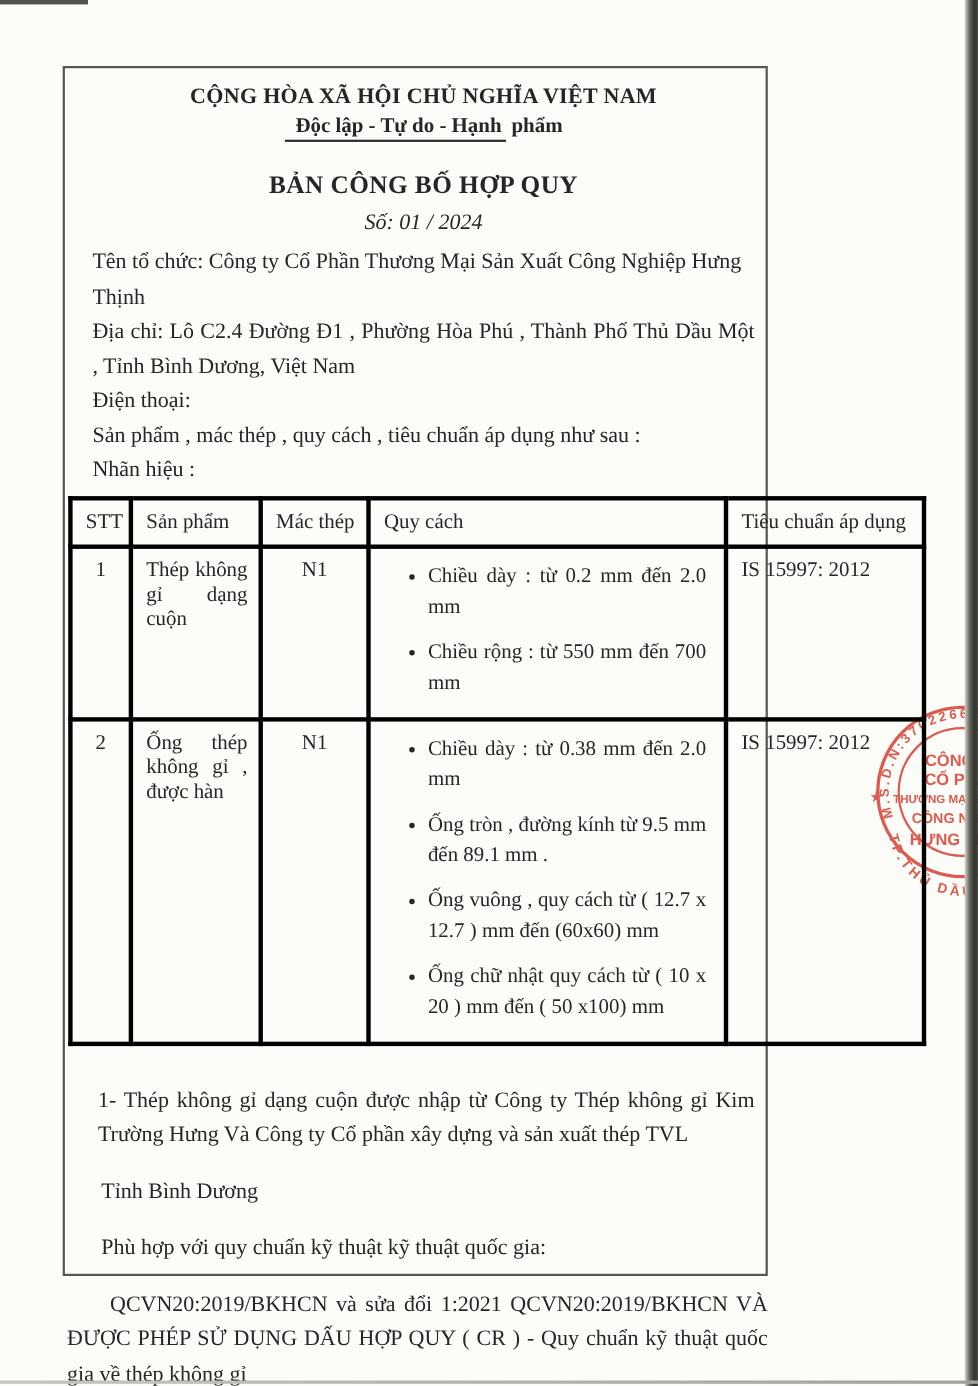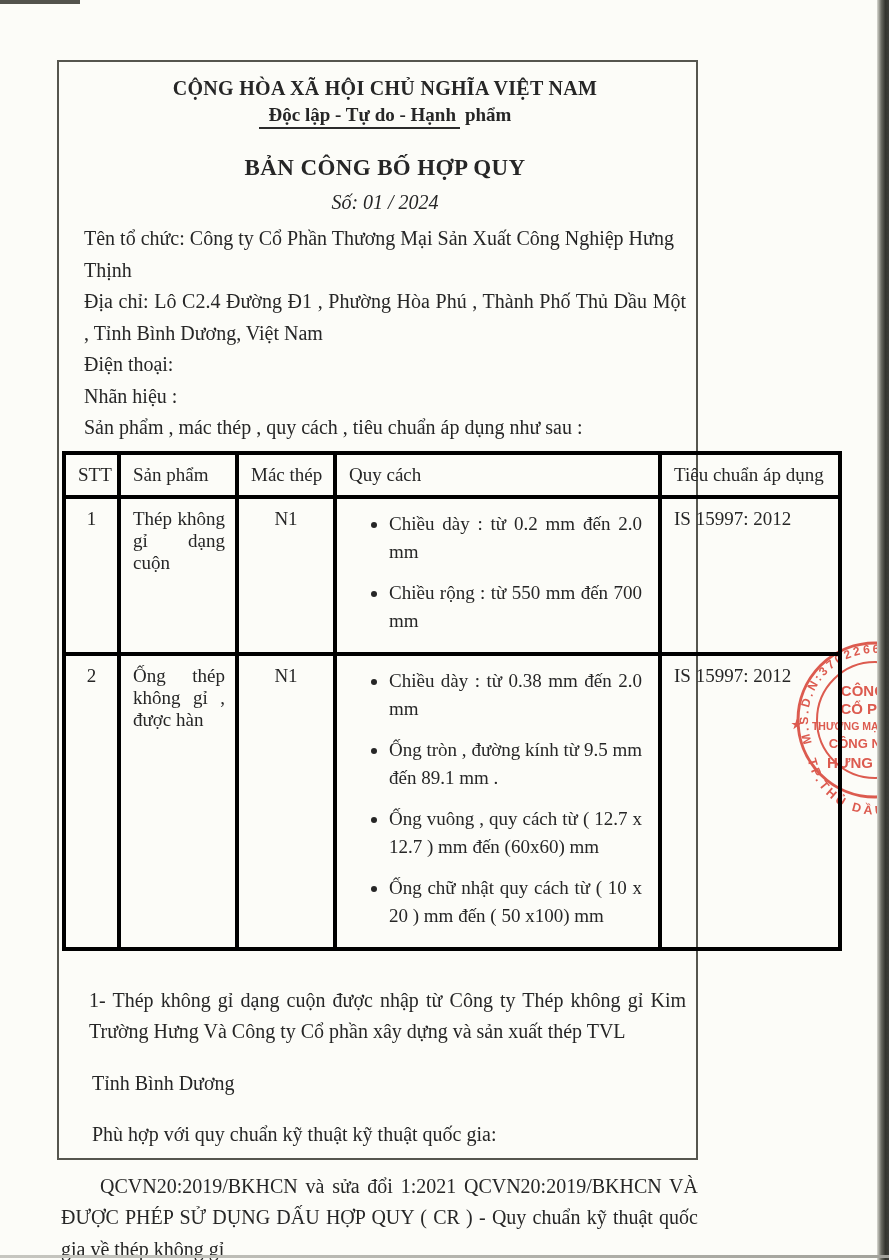--- a/index.html
+++ b/index.html
@@ -75,22 +75,22 @@
       <span class="u">Độc lập - Tự do - Hạnh</span><span class="tail">phẩm</span>
     </div>
 
     <div class="doc-title">BẢN CÔNG BỐ HỢP QUY</div>
     <div class="doc-no">Số: 01 / 2024</div>
 
     <div class="info">
       <p>Tên tổ chức: Công ty Cổ Phần Thương Mại Sản Xuất Công Nghiệp Hưng Thịnh</p>
       <p class="just">Địa chỉ: Lô C2.4 Đường Đ1 , Phường Hòa Phú , Thành Phố Thủ Dầu Một , Tỉnh Bình Dương, Việt Nam</p>
       <p>Điện thoại:</p>
+      <p class="ind13">Sản phẩm , mác thép , quy cách , tiêu chuẩn áp dụng như sau :</p>
       <p class="ind13">Nhãn hiệu :</p>
-      <p class="ind13">Sản phẩm , mác thép , quy cách , tiêu chuẩn áp dụng như sau :</p>
     </div>
 
     <table class="spec">
       <tbody>
         <tr class="head">
           <td class="c-stt">STT</td>
           <td class="c-sp">Sản phẩm</td>
           <td class="c-mt">Mác thép</td>
           <td class="c-qc">Quy cách</td>
           <td class="c-tc">Tiêu chuẩn áp dụng</td>

